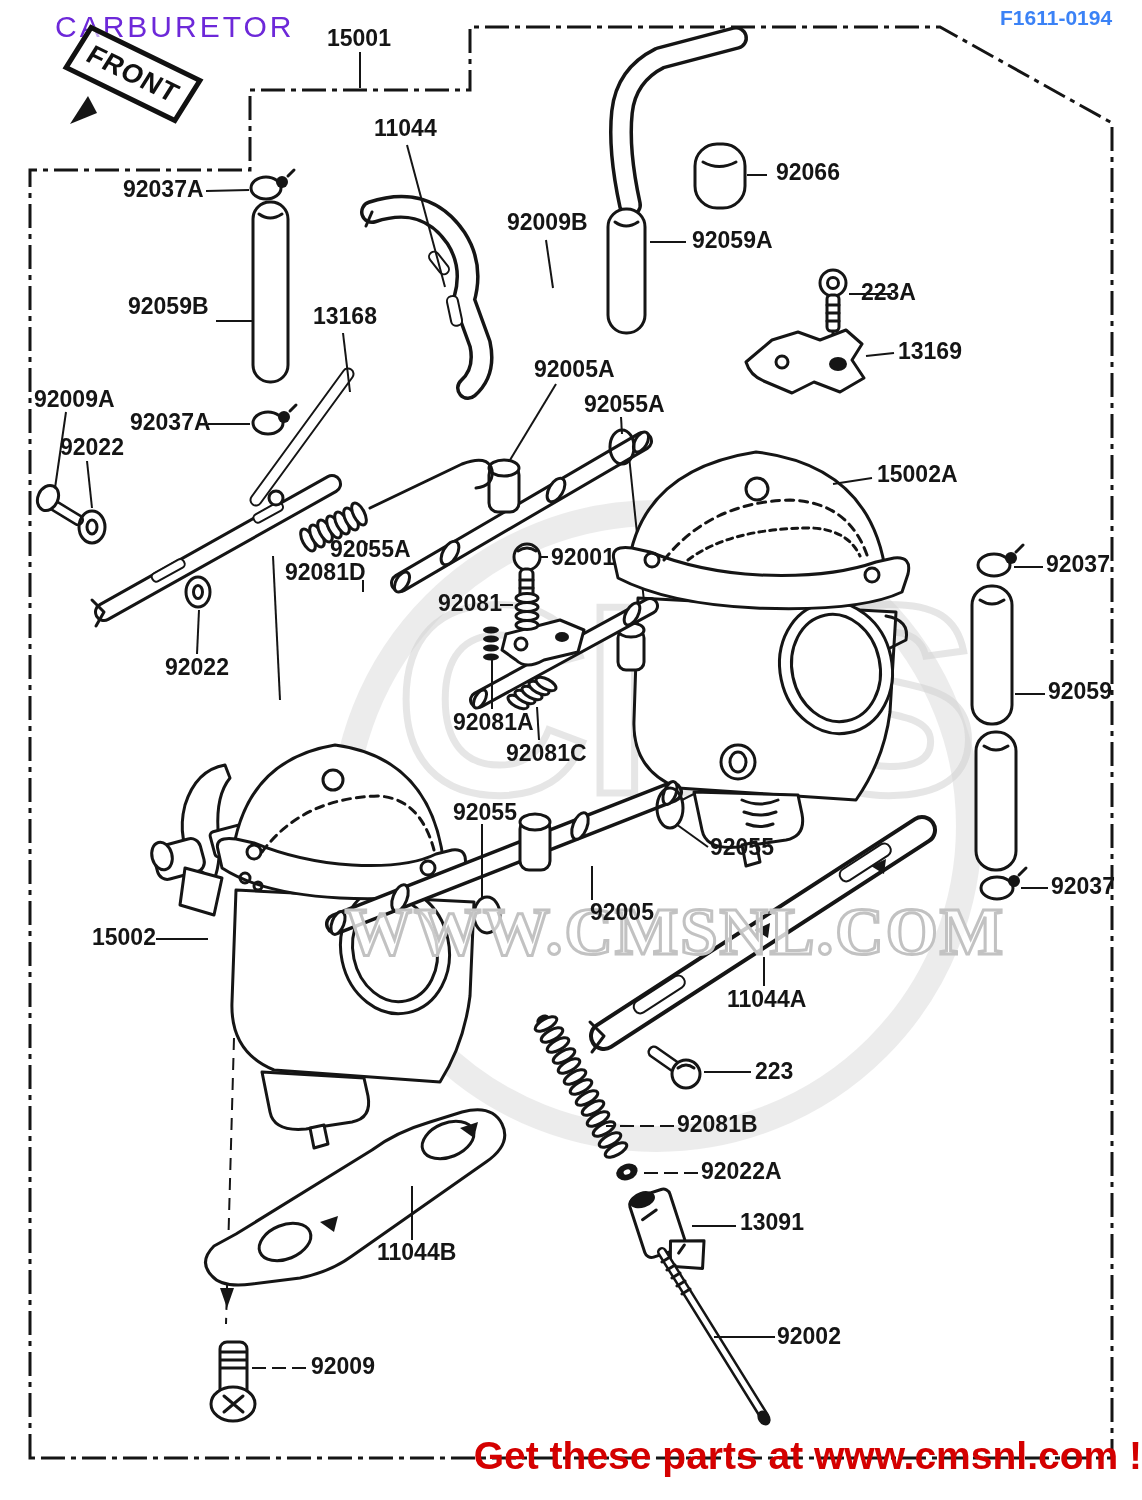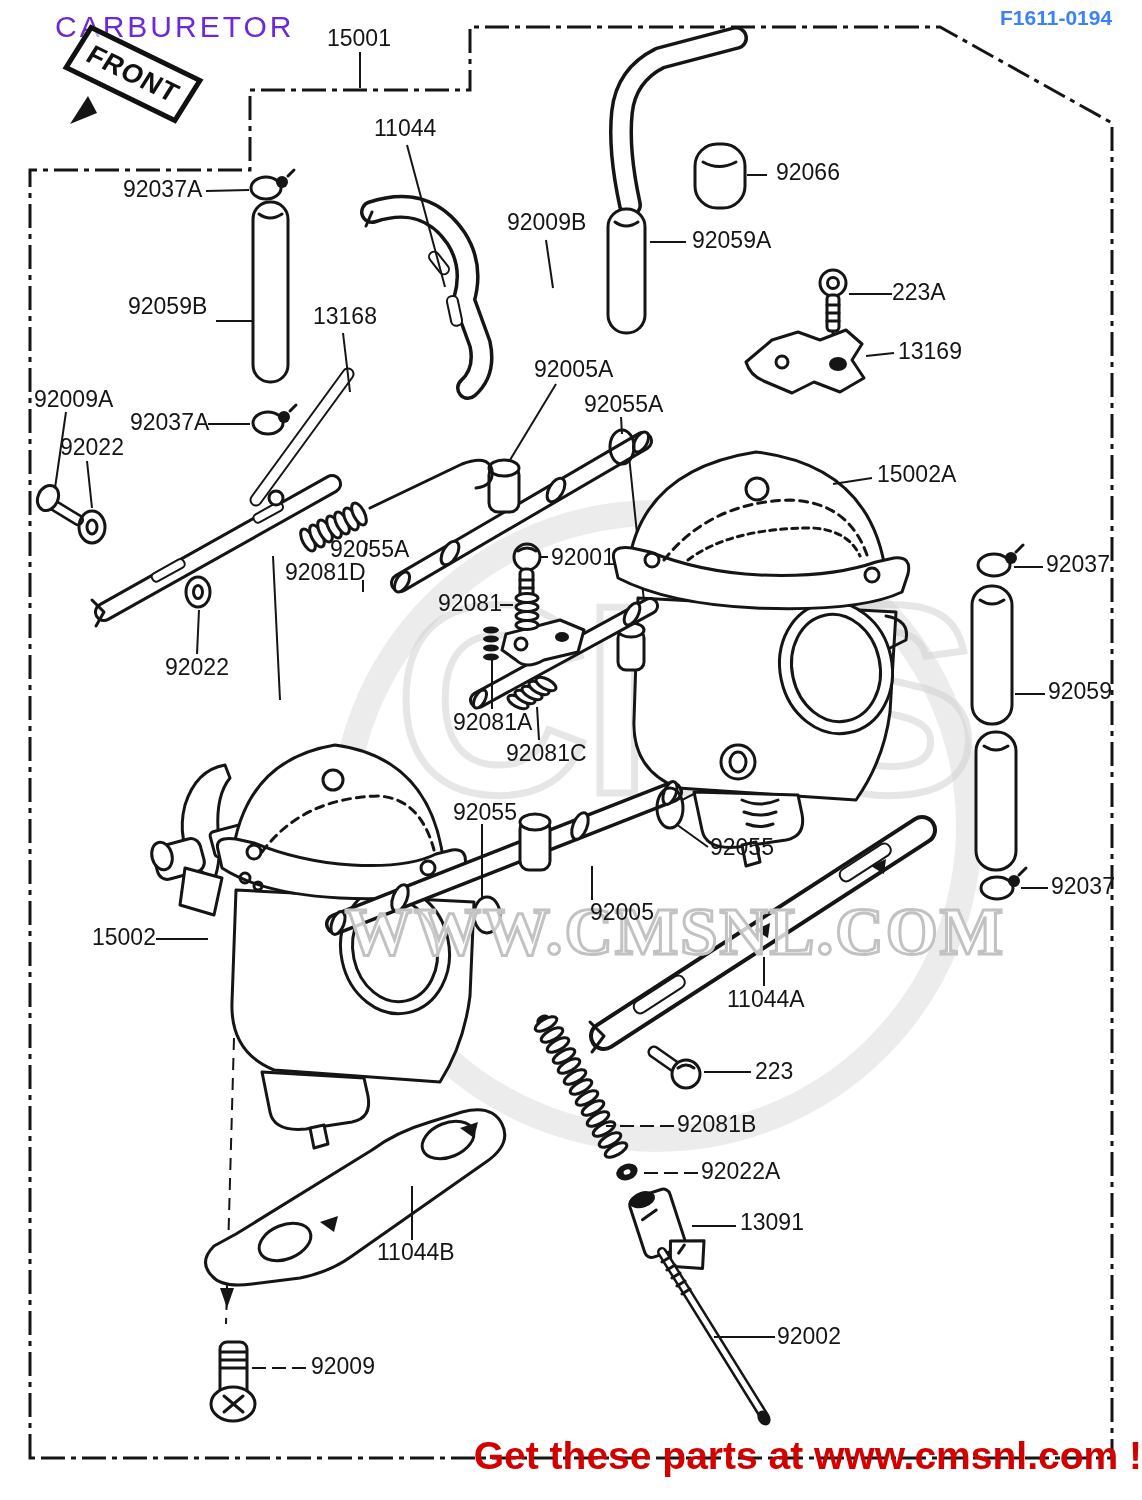--- a/index.html
+++ b/index.html
@@ -19,21 +19,21 @@
     font-size:21px;font-weight:bold;color:#3b82f6;z-index:6;
   }
   .front-stamp{
     position:absolute;left:70px;top:48px;width:116px;height:42px;
     border:5px solid #111;display:flex;align-items:center;justify-content:center;
     transform:rotate(26deg) skewX(-6deg);
     font-size:27px;font-weight:800;letter-spacing:1px;color:#111;z-index:6;
     background:rgba(255,255,255,.6);
   }
   .part-label{
-    position:absolute;font-size:23px;font-weight:normal;color:#151515;
+    position:absolute;font-size:23px;font-weight:bold;color:#151515;
     white-space:nowrap;z-index:7;line-height:1;
   }
   .footer-text{
     position:absolute;left:0;right:0;top:1434px;text-align:right;
     font-size:39px;font-weight:bold;color:#d40000;z-index:8;letter-spacing:0px;
   }
   
   .wm-logo{
     position:absolute;left:395px;top:545px;z-index:1;
     font-size:270px;font-weight:bold;letter-spacing:-8px;
@@ -396,21 +396,21 @@
   <div class="front-stamp">FRONT</div>
 
   <div class="part-label" style="left:327px;top:27px">15001</div>
   <div class="part-label" style="left:374px;top:117px">11044</div>
   <div class="part-label" style="left:123px;top:178px">92037A</div>
   <div class="part-label" style="left:128px;top:295px">92059B</div>
   <div class="part-label" style="left:313px;top:305px">13168</div>
   <div class="part-label" style="left:507px;top:211px">92009B</div>
   <div class="part-label" style="left:776px;top:161px">92066</div>
   <div class="part-label" style="left:692px;top:229px">92059A</div>
-  <div class="part-label" style="left:892px;top:281px">223A</div>
+  <div class="part-label" style="left:861px;top:281px">223A</div>
   <div class="part-label" style="left:898px;top:340px">13169</div>
   <div class="part-label" style="left:34px;top:388px">92009A</div>
   <div class="part-label" style="left:130px;top:411px">92037A</div>
   <div class="part-label" style="left:60px;top:436px">92022</div>
   <div class="part-label" style="left:534px;top:358px">92005A</div>
   <div class="part-label" style="left:584px;top:393px">92055A</div>
   <div class="part-label" style="left:877px;top:463px">15002A</div>
   <div class="part-label" style="left:1046px;top:553px">92037</div>
   <div class="part-label" style="left:330px;top:538px">92055A</div>
   <div class="part-label" style="left:285px;top:561px">92081D</div>

